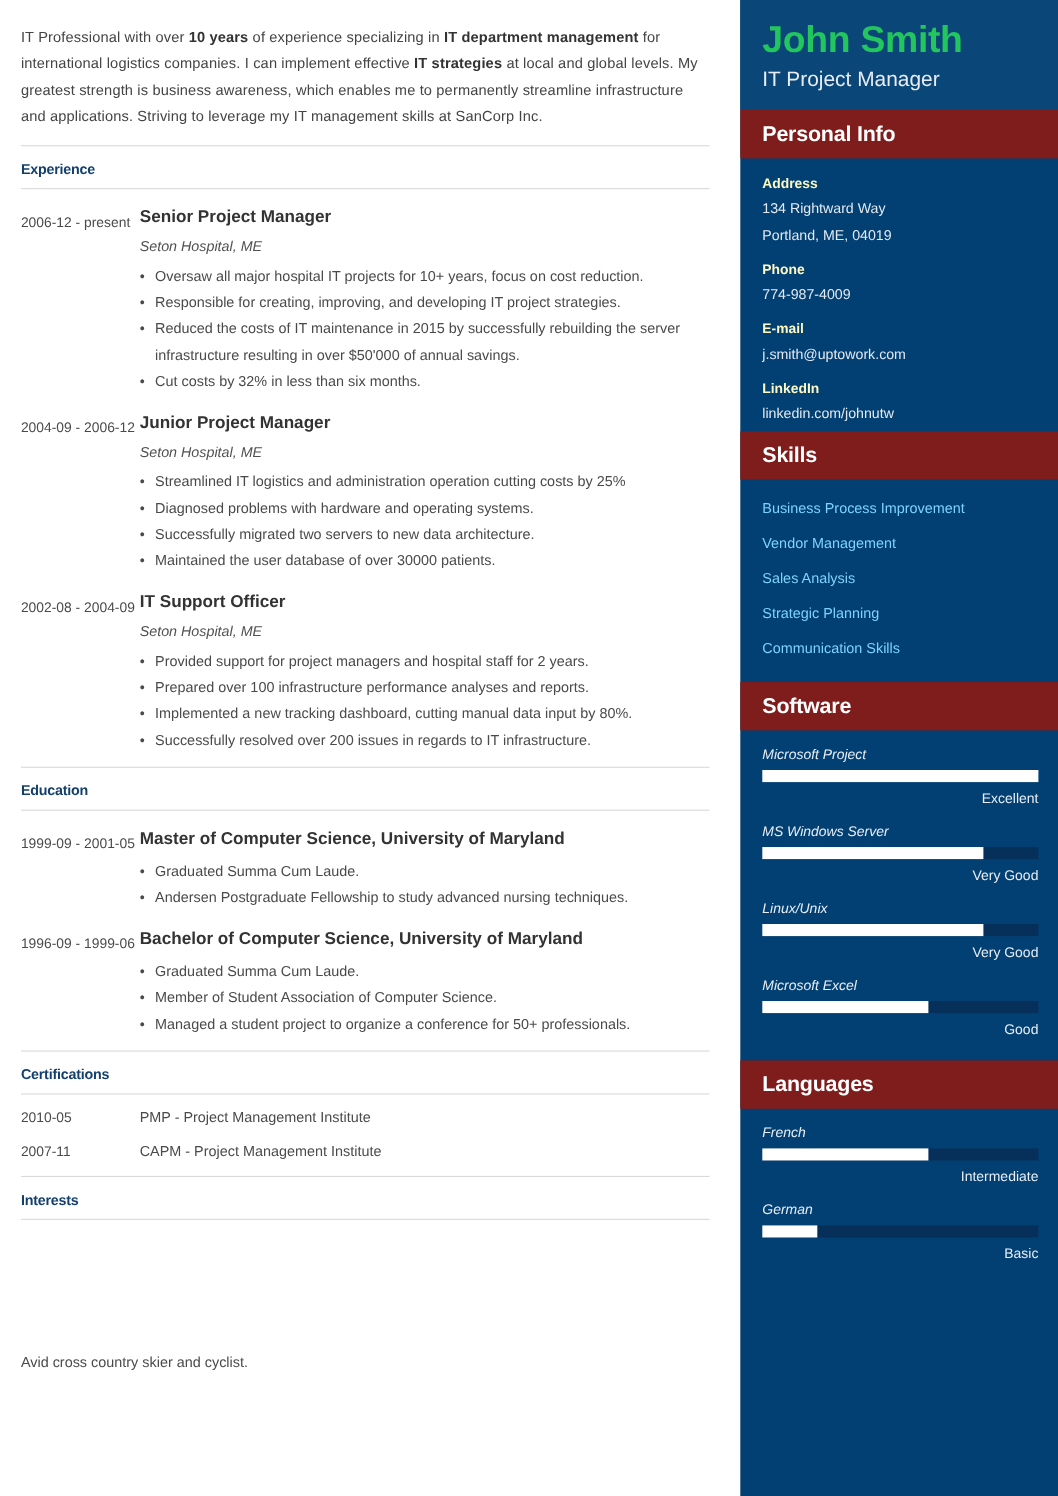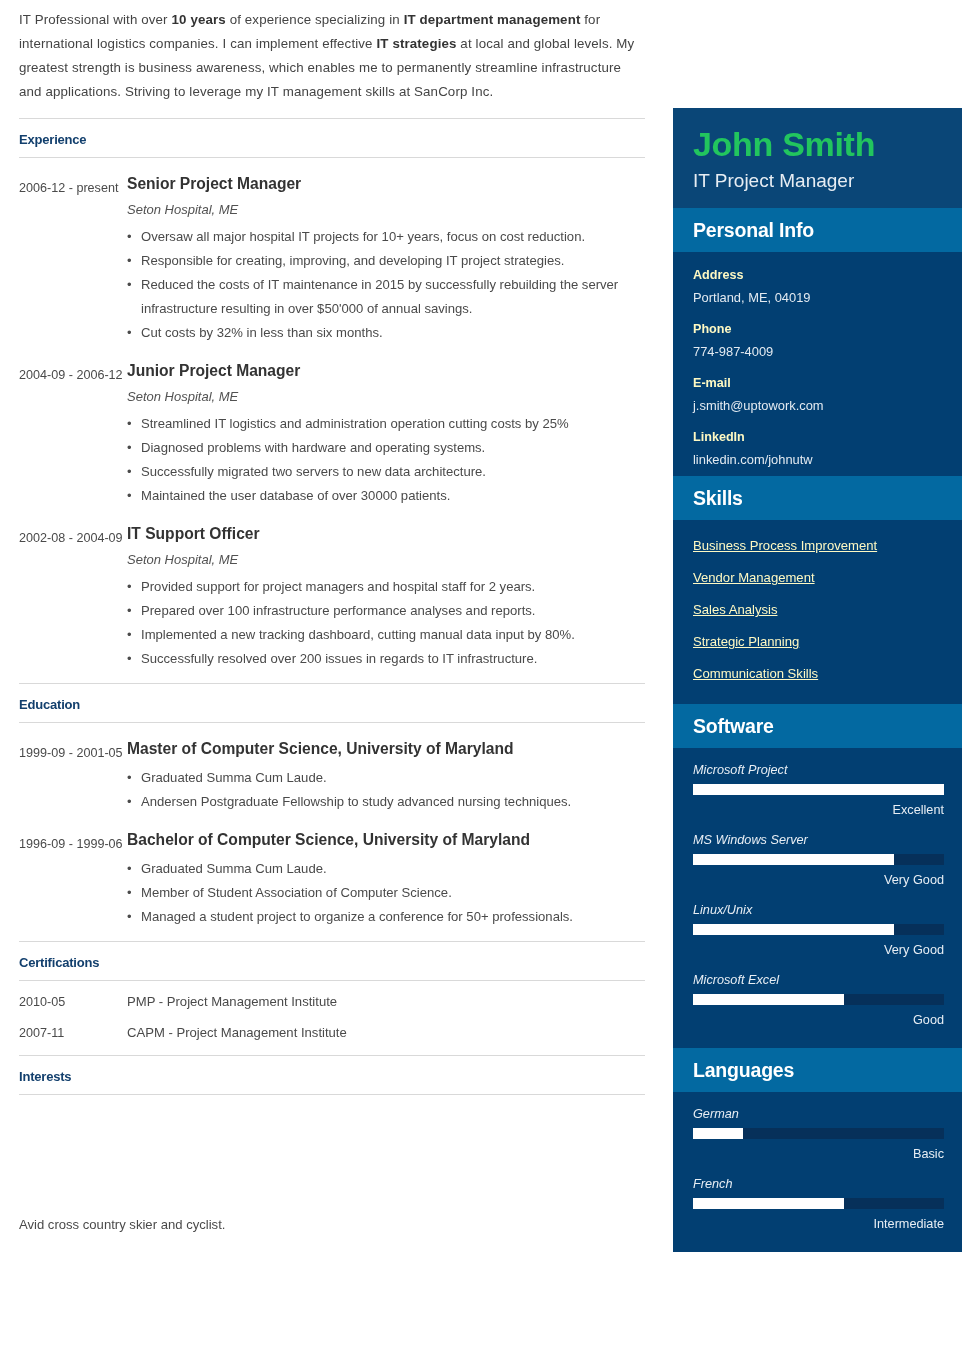--- a/index.html
+++ b/index.html
@@ -13,21 +13,20 @@
     font-family: "Liberation Sans", sans-serif;
     color: #3b3b3b;
     overflow: hidden;
   }
   .page {
     position: relative;
     width: 962px;
     height: 1360px;
     display: flex;
     background: #ffffff;
-    align-items: center;
   }
 
   
   .main {
     width: 673px;
     box-sizing: border-box;
     padding: 22px 28px 0 19px;
     background: #ffffff;
   }
   .summary {
@@ -154,21 +153,21 @@
     color: #22c55e;
     letter-spacing: -0.3px;
   }
   .sb-role {
     font-size: 19px;
     line-height: 26px;
     color: #e7edf3;
     font-weight: normal;
   }
   .sb-band {
-    background: #0369a1;
+    background: #7f1d1d;
     padding: 9px 20px 9px 20px;
   }
   .sb-band-title {
     font-size: 19.5px;
     font-weight: bold;
     color: #ffffff;
     line-height: 26px;
     letter-spacing: -0.2px;
   }
   .sb-body {
@@ -182,23 +181,22 @@
     margin-top: 8px;
   }
   .info-label.first { margin-top: 0; }
   .info-value {
     font-size: 12.9px;
     color: #e3eaf1;
     line-height: 24px;
   }
   .skill-item {
     font-size: 13.1px;
-    color: #fef9c3;
+    color: #7dd3fc;
     line-height: 32px;
-    text-decoration: underline;
   }
   .bar-block { margin-bottom: 6px; }
   .bar-label {
     font-size: 12.7px;
     color: #e8eef4;
     line-height: 24px;
     font-style: italic;
   }
   .bar-track {
     height: 11px;
@@ -342,20 +340,21 @@
     <div class="sb-header">
       <div class="sb-name">John Smith</div>
       <div class="sb-role">IT Project Manager</div>
     </div>
 
     <div class="sb-band">
       <div class="sb-band-title">Personal Info</div>
     </div>
     <div class="sb-body">
       <div class="info-label first">Address</div>
+      <div class="info-value">134 Rightward Way</div>
       <div class="info-value">Portland, ME, 04019</div>
 
       <div class="info-label">Phone</div>
       <div class="info-value">774-987-4009</div>
 
       <div class="info-label">E-mail</div>
       <div class="info-value">j.smith@uptowork.com</div>
 
       <div class="info-label">LinkedIn</div>
       <div class="info-value">linkedin.com/johnutw</div>
@@ -404,29 +403,29 @@
         </div>
         <div class="bar-caption">Good</div>
       </div>
     </div>
 
     <div class="sb-band">
       <div class="sb-band-title">Languages</div>
     </div>
     <div class="sb-bars-body">
       <div class="bar-block">
+        <div class="bar-label">French</div>
+        <div class="bar-track">
+          <div class="bar-fill" style="width: 60%;"></div>
+        </div>
+        <div class="bar-caption">Intermediate</div>
+      </div>
+      <div class="bar-block">
         <div class="bar-label">German</div>
         <div class="bar-track">
           <div class="bar-fill" style="width: 20%;"></div>
         </div>
         <div class="bar-caption">Basic</div>
-      </div>
-      <div class="bar-block">
-        <div class="bar-label">French</div>
-        <div class="bar-track">
-          <div class="bar-fill" style="width: 60%;"></div>
-        </div>
-        <div class="bar-caption">Intermediate</div>
       </div>
     </div>
 
   </div>
 </div>
 
 </body></html>

